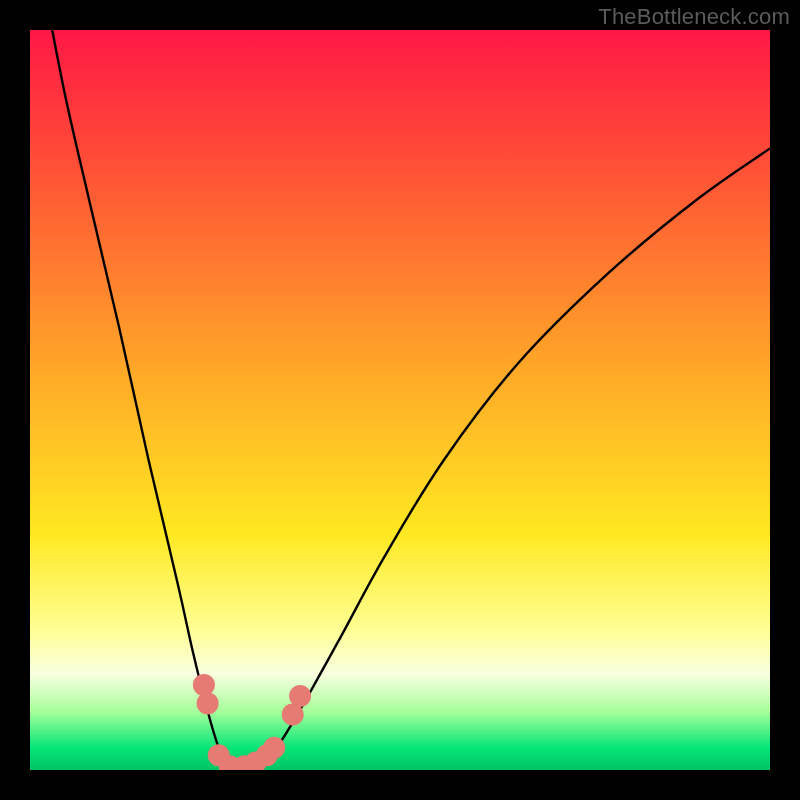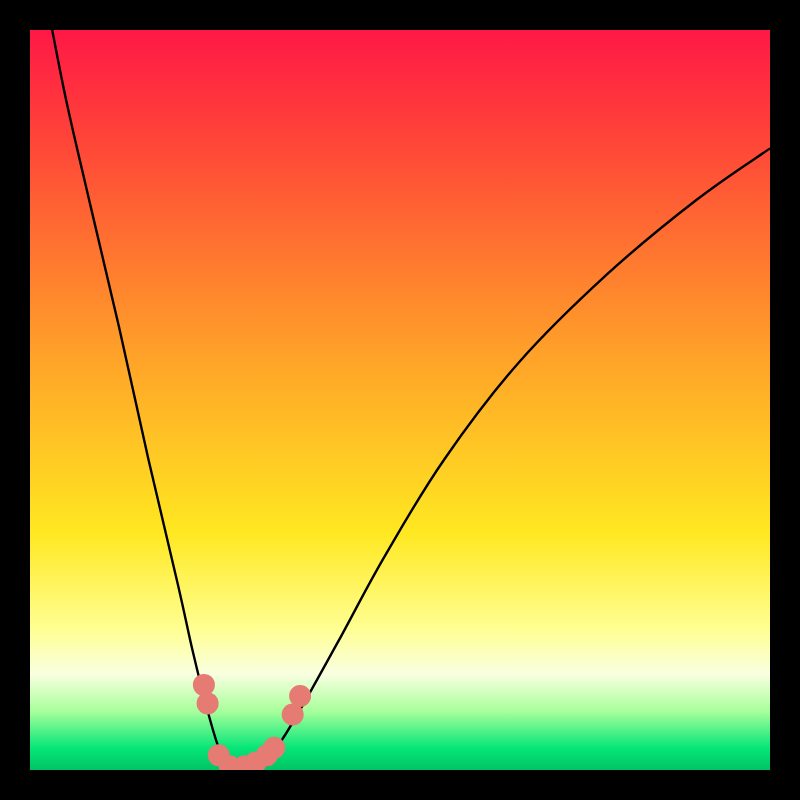--- a/index.html
+++ b/index.html
@@ -49,20 +49,21 @@
     color: #5b5b5b;
     letter-spacing: 0.2px;
     font-weight: 500;
   }
 </style>
 </head>
 <body>
 
 <div class="frame">
 
+  <div class="watermark">TheBottleneck.com</div>
 
   <div class="plot-area">
     <svg class="gradient" viewBox="0 0 740 740" preserveAspectRatio="none">
       <defs>
         <linearGradient id="bg-grad" x1="0" y1="0" x2="0" y2="1">
             <stop offset="0%" stop-color="#ff1846"></stop>
             <stop offset="15%" stop-color="#ff4538"></stop>
             <stop offset="45%" stop-color="#ffa528"></stop>
             <stop offset="68%" stop-color="#ffe821"></stop>
             <stop offset="81%" stop-color="#ffff93"></stop>

